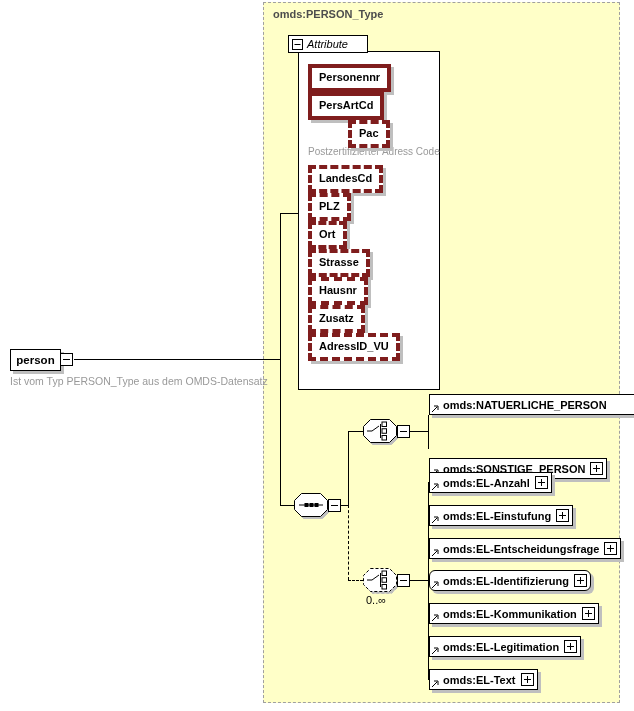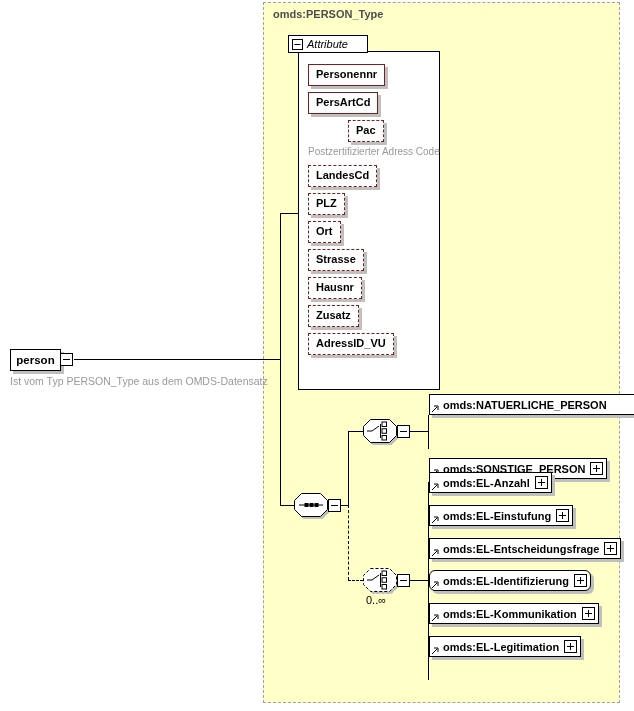--- a/index.html
+++ b/index.html
@@ -14,21 +14,21 @@
   .vline{position:absolute;width:0;border-left:1px solid #000;z-index:1;}
   .hline.dash{border-top-style:dashed;}
   .vline.dash{border-left-style:dashed;}
   
   .attr-container{position:absolute;left:298px;top:51px;width:142px;height:339px;
                   background:#fff;border:1px solid #000;box-sizing:border-box;z-index:2;}
   .attr-tab{position:absolute;left:288px;top:35px;width:80px;height:18px;background:#fff;
             border:1px solid #000;box-sizing:border-box;z-index:3;display:flex;align-items:center;gap:4px;padding-left:3px;}
   .attr-tab .lbl{font-size:11px;font-style:italic;}
   
-  .node{position:absolute;display:inline-block;background:#fff;border:1px solid #7f1d1d;
+  .node{position:absolute;display:inline-block;background:#fff;border:4px solid #7f1d1d;
         font-size:11px;font-weight:bold;padding:3px 7px 4px 7px;line-height:13px;
         box-shadow:3px 3px 0 #bfbfbf;z-index:3;white-space:nowrap;}
   .node.optional{border-style:dashed;}
   .annot{position:absolute;font-size:10.5px;color:#999;z-index:2;white-space:nowrap;}
   
   .el{position:absolute;display:inline-flex;align-items:center;background:#fff;border:1px solid #000;
       height:21px;box-sizing:border-box;padding:0 3px 0 13px;font-size:11px;font-weight:bold;
       box-shadow:3px 3px 0 #bfbfbf;z-index:3;white-space:nowrap;}
   .el .arrow{position:absolute;left:1px;bottom:1px;}
   .el .toggle{margin-left:5px;}
@@ -238,14 +238,27 @@
       </svg>
     <span>omds:EL-Legitimation</span>
     <span class="toggle">
         <svg width="13" height="13">
           <rect x="0.5" y="0.5" width="12" height="12" fill="#fff" stroke="#000"></rect>
           <line x1="3" y1="6.5" x2="10" y2="6.5" stroke="#000"></line>
           <line x1="6.5" y1="3" x2="6.5" y2="10" stroke="#000"></line>
         </svg>
       </span>
   </div>
+  <div class="el" style="left:429px;top:669px;">
+    <svg class="arrow" width="9" height="9">
+        <path d="M1 8 L6 3 M3 2 h4 v4" fill="none" stroke="#000"></path>
+      </svg>
+    <span>omds:EL-Text</span>
+    <span class="toggle">
+        <svg width="13" height="13">
+          <rect x="0.5" y="0.5" width="12" height="12" fill="#fff" stroke="#000"></rect>
+          <line x1="3" y1="6.5" x2="10" y2="6.5" stroke="#000"></line>
+          <line x1="6.5" y1="3" x2="6.5" y2="10" stroke="#000"></line>
+        </svg>
+      </span>
+  </div>
 
 </div>
 
 </body></html>

